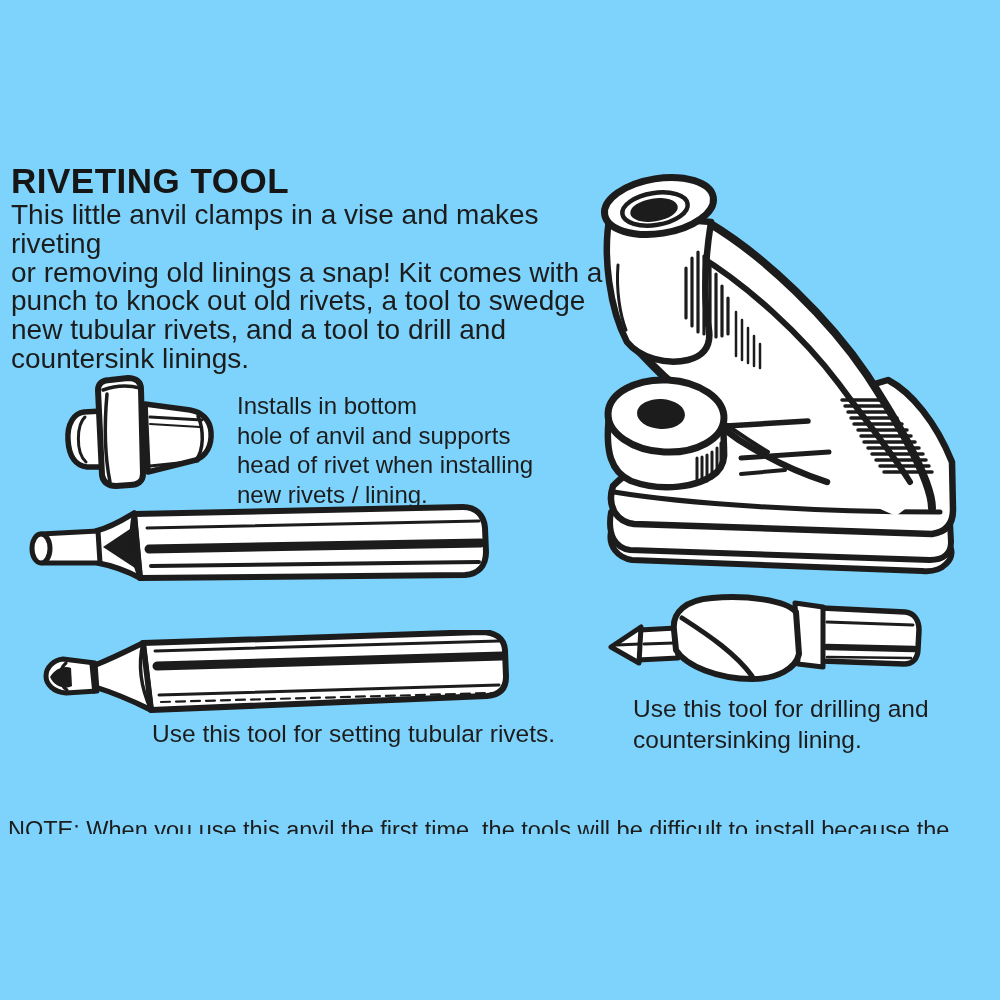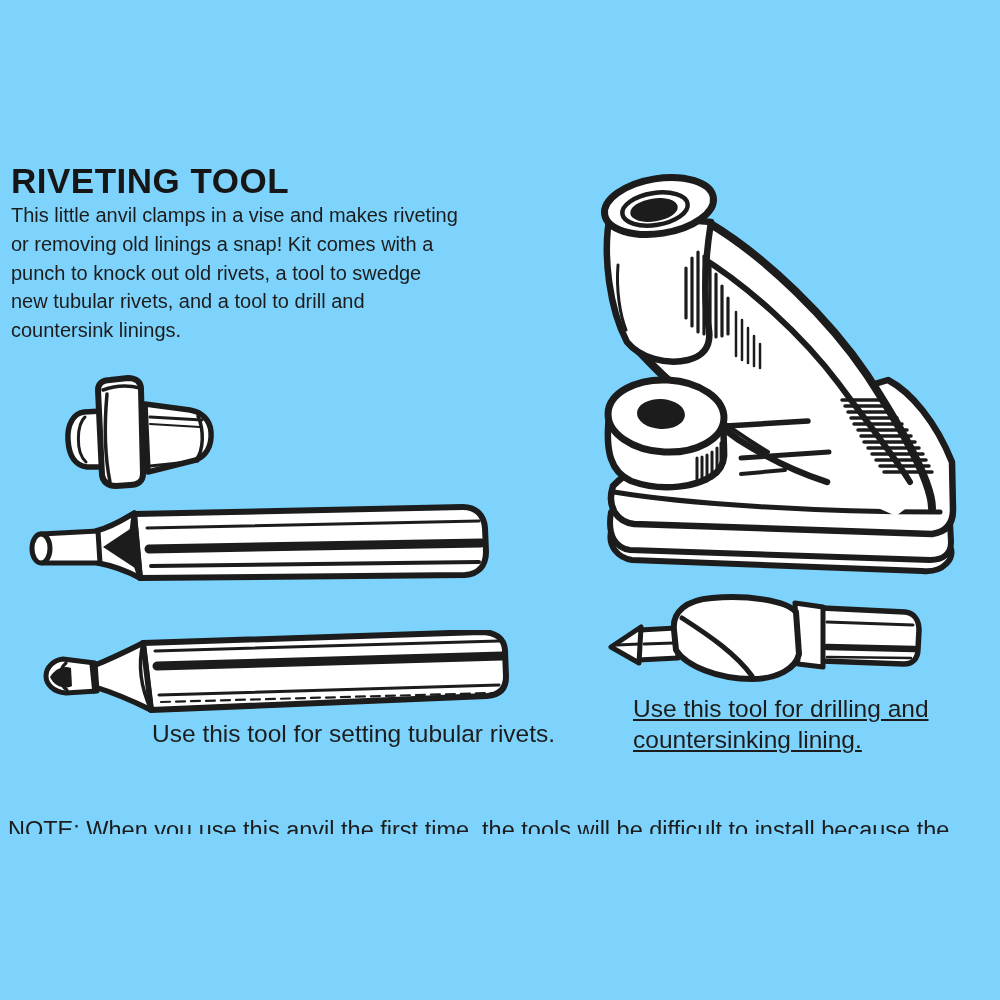--- a/index.html
+++ b/index.html
@@ -21,33 +21,33 @@
   .doc-title {
     left: 11px; top: 161px;
     font-size: 35px;
     font-weight: 700;
     letter-spacing: 0.5px;
     color: #161616;
   }
   .intro {
     left: 11px; top: 201px;
     width: 600px;
-    font-size: 20px;
+    font-size: 28px;
     line-height: 28.8px;
   }
   .support-desc {
     left: 237px; top: 391px;
     width: 320px;
     font-size: 24px;
     line-height: 29.6px;
   }
   .caption { font-size: 24.5px; line-height: 30.5px; }
   .caption-punch   { left: 97px;  top: 587px; }
   .caption-setter  { left: 120px; top: 719px; margin-left: 32px; }
-  .caption-drill   { left: 633px; top: 694px; text-decoration: underline; }
+  .caption-drill   { left: 633px; top: 694px; }
   .note-clip {
     left: 8px; top: 779px;
     width: 988px; height: 55px;
     overflow: hidden;
   }
   .note-text {
     font-size: 23.5px;
     line-height: 30px;
     white-space: pre-line;
     margin-top: 36px;
@@ -79,20 +79,24 @@
       <path d="M 34,40 L 52,39 L 55,95 L 37,95 C 26,94 19,85 18,68 C 17,52 24,41 34,40 Z" fill="#fff" stroke-width="5.5"></path>
       <path d="M 35,45 C 27,52 25,80 36,90" stroke-width="3"></path>
     </g>
     <g>
       <path d="M 60,8 L 78,6 C 86,6 91,10 91,17 L 93,102 C 93,109 88,113 80,113 L 66,114 C 58,114 53,110 52,103 L 48,18 C 48,11 53,8 60,8 Z" fill="#fff" stroke-width="6"></path>
       <path d="M 53,18 C 64,14 78,13 90,16" stroke-width="3.5"></path>
       <path d="M 57,22 C 54,55 55,85 60,110" stroke-width="3.5"></path>
     </g>
   </svg>
 
+  <div class="abs support-desc preline">Installs in bottom
+hole of anvil and supports
+head of rivet when installing
+new rivets / lining.</div>
 
   <svg class="abs" style="left:15px; top:500px;" width="480" height="90" viewBox="0 0 480 90" fill="none" stroke="#1c1c1c" stroke-linecap="round" stroke-linejoin="round">
     <g>
       <path d="M 119,14 L 448,7 C 461,7 469,15 470,28 L 471,52 C 471,66 463,74 450,75 L 125,78 Z" fill="#fff" stroke-width="6"></path>
       <path d="M 132,28 L 464,21" stroke-width="3"></path>
       <path d="M 134,49 L 466,43" stroke-width="9"></path>
       <path d="M 136,66 L 464,62" stroke-width="4"></path>
     </g>
     <g>
       <path d="M 81,31 C 99,26 109,19 119,13 L 125,78 C 112,71 99,66 83,63 Z" fill="#fff" stroke-width="5.5"></path>

